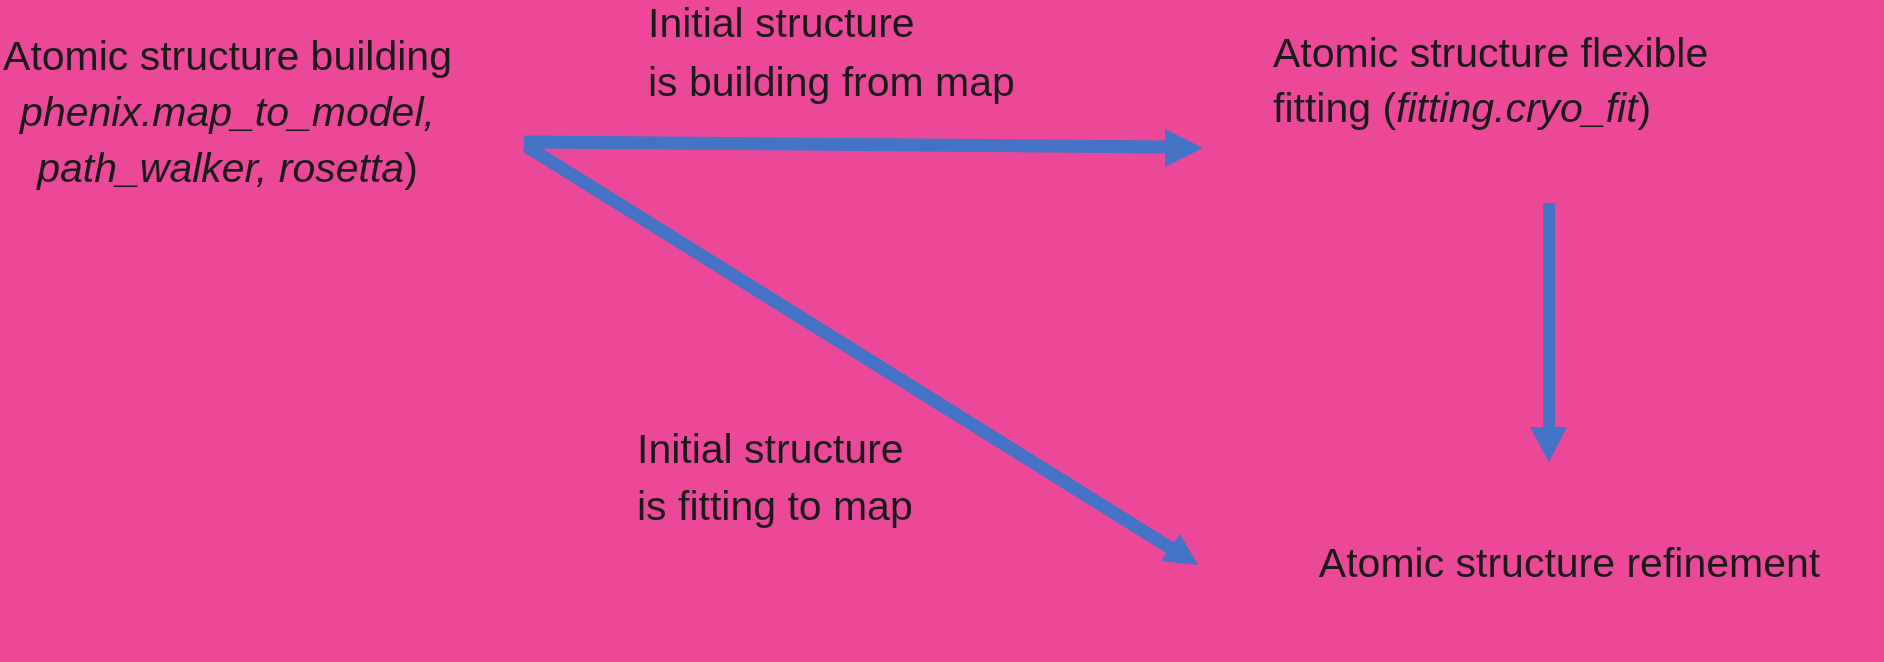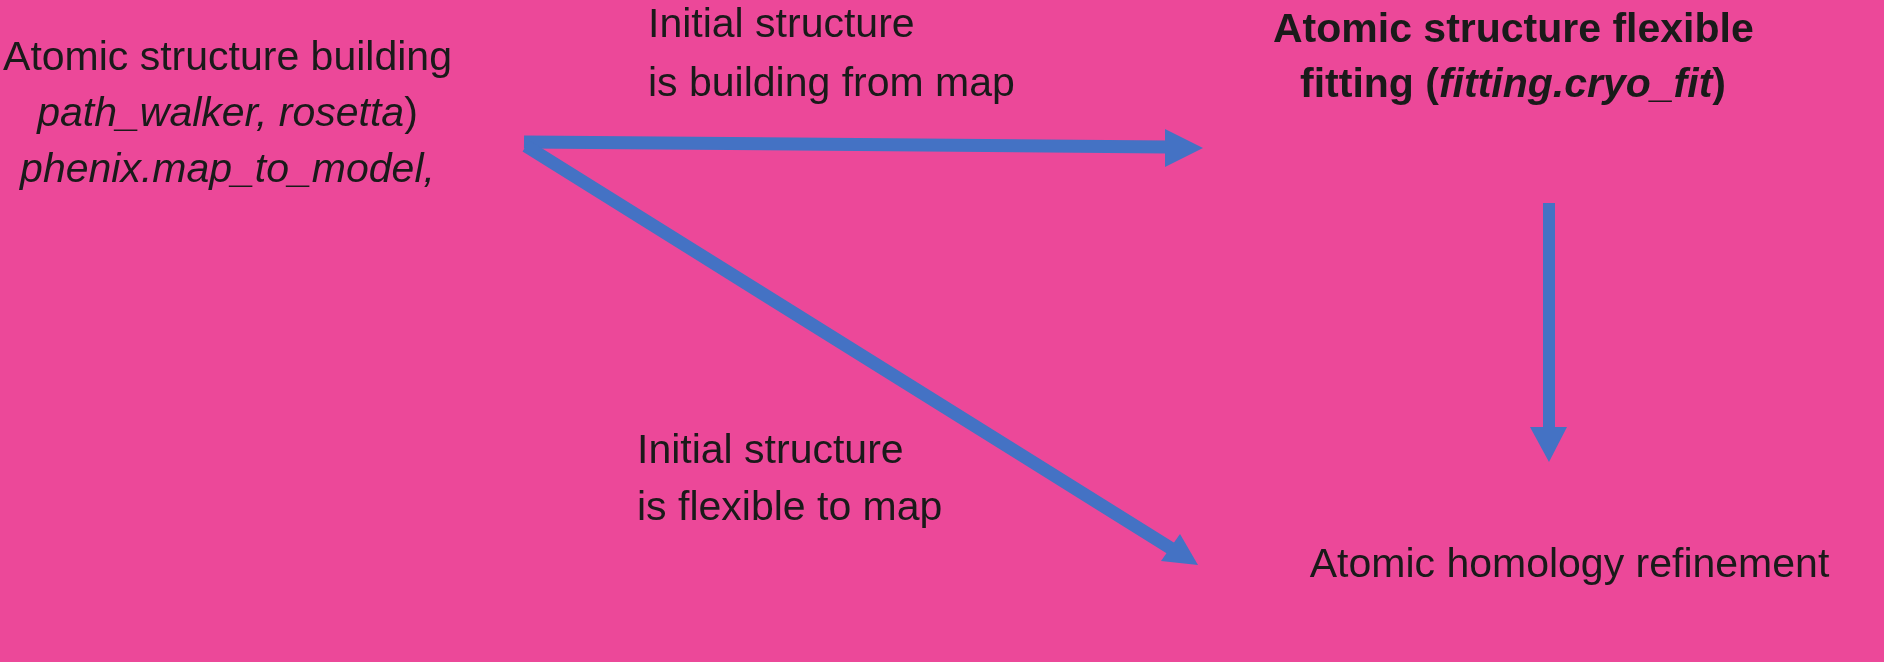--- a/index.html
+++ b/index.html
@@ -20,21 +20,21 @@
   .tb {
     position: absolute;
     font-size: 41px;
     line-height: 56px;
     white-space: nowrap;
   }
   .it { font-style: italic; }
 
   #node-building   { left: 0px;    top: 28px;  width: 455px; text-align: center; line-height: 56px; }
   #label-different { left: 648px;  top: -6px;  line-height: 59px; }
-  #node-flexible   { left: 1273px; top: 1px;  width: 480px; text-align: center; line-height: 55px; font-weight: bold; }
+  #node-flexible   { left: 1273px; top: 26px;  width: 480px; line-height: 55px; }
   #label-similar   { left: 637px;  top: 421px; line-height: 57px; }
   #node-refinement { left: 1255px; top: 537px; width: 629px; text-align: center; line-height: 53px; }
 </style>
 </head>
 <body>
 
 <div id="canvas">
 
   <svg class="arrows-layer" viewBox="0 0 1884 662" width="1884" height="662">
     <g>
@@ -49,24 +49,24 @@
       <line x1="1549" y1="203" x2="1549" y2="431" stroke="#4472C4" stroke-width="12"></line>
       <polygon points="1549,462 1530,427 1567,427" fill="#4472C4"></polygon>
     </g>
   </svg>
 
   <div class="tb" id="node-building">
     <div>
       <span>Atomic structure building</span>
     </div>
     <div>
-      <span class="it">path_walker, rosetta</span><span>)</span>
+      <span class="it">phenix.map_to_model,</span>
     </div>
     <div>
-      <span class="it">phenix.map_to_model,</span>
+      <span class="it">path_walker, rosetta</span><span>)</span>
     </div>
   </div>
 
   <div class="tb" id="label-different">
     <div>
       <span>Initial structure</span>
     </div>
     <div>
       <span>is building from map</span>
     </div>
@@ -79,23 +79,23 @@
     <div>
       <span>fitting (</span><span class="it">fitting.cryo_fit</span><span>)</span>
     </div>
   </div>
 
   <div class="tb" id="label-similar">
     <div>
       <span>Initial structure</span>
     </div>
     <div>
-      <span>is flexible to map</span>
+      <span>is fitting to map</span>
     </div>
   </div>
 
   <div class="tb" id="node-refinement">
     <div>
-      <span>Atomic homology refinement</span>
+      <span>Atomic structure refinement</span>
     </div>
   </div>
 
 </div>
 
 </body></html>

